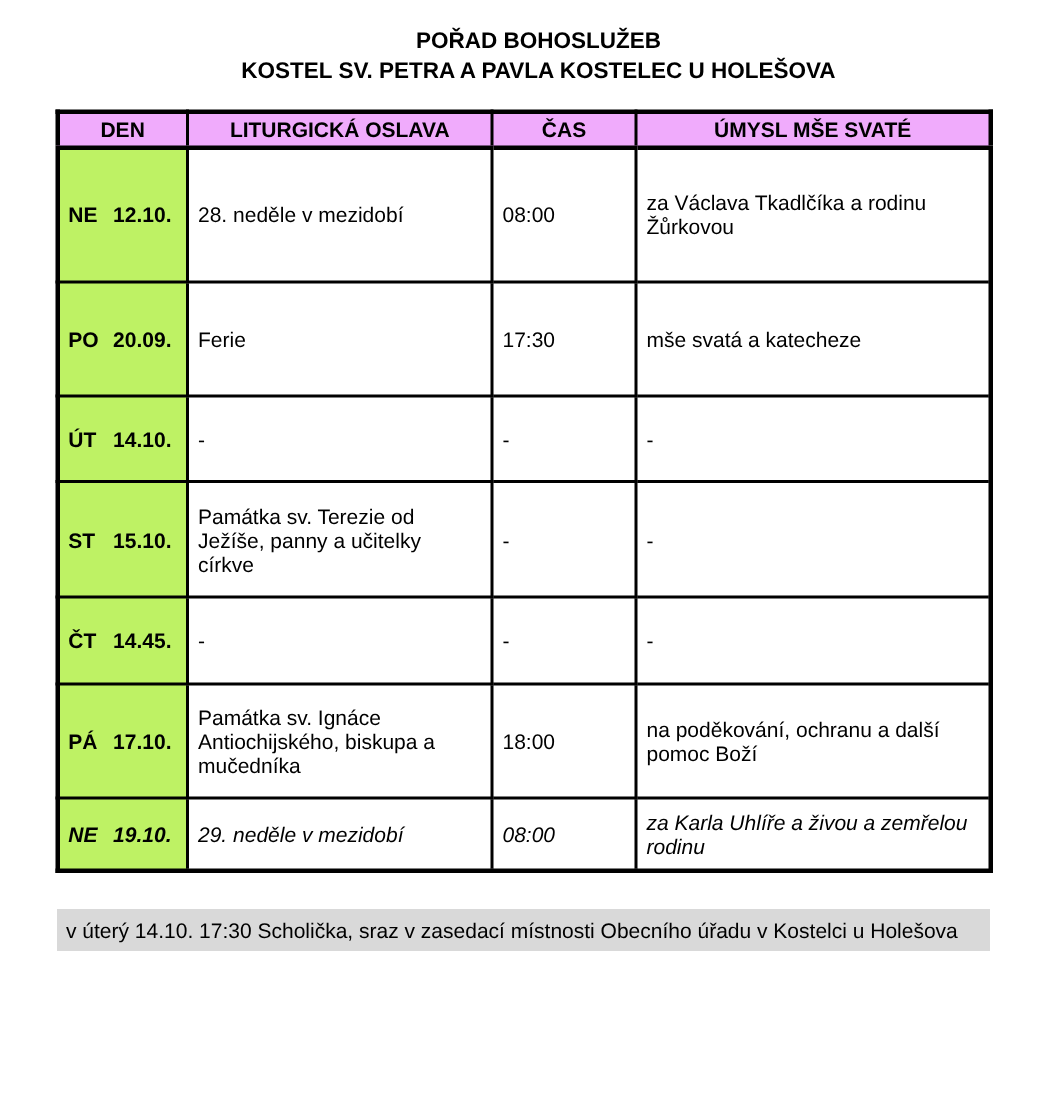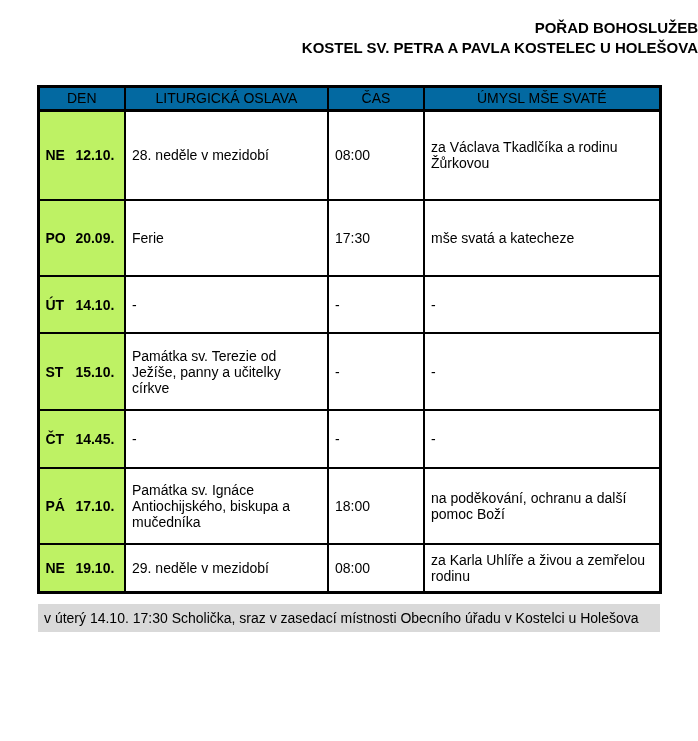--- a/index.html
+++ b/index.html
@@ -10,23 +10,23 @@
     color: #000000;
   }
   .page {
     width: 698px;
     height: 741px;
     box-sizing: border-box;
     padding-top: 18px;
     background: #ffffff;
   }
   .titles {
-    text-align: right;
+    text-align: center;
     line-height: 1.35;
-    margin-bottom: 26px;
+    margin-bottom: 14px;
     padding-left: 20px;
   }
   .title-main {
     font-weight: bold;
     font-size: 15px;
   }
   .title-sub {
     font-weight: bold;
     font-size: 15px;
   }
@@ -42,22 +42,22 @@
     border: 3px solid #000;
   }
   table.schedule th, table.schedule td {
     border: 2px solid #000;
     font-size: 14px;
     vertical-align: middle;
     padding: 4px 6px;
     box-sizing: border-box;
   }
   table.schedule thead th {
-    background: #0369a1;
-    font-weight: normal;
+    background: #f0abfc;
+    font-weight: bold;
     text-align: center;
     height: 24px;
     padding: 2px 4px;
     border-bottom: 3px solid #000;
   }
   col.c-day { width: 87px; }
   col.c-cel { width: 203px; }
   col.c-time { width: 96px; }
   col.c-int { width: 236px; }
   td.day-cell {
@@ -71,24 +71,24 @@
   td.cel-cell, td.time-cell, td.int-cell {
     text-align: left;
   }
   tr.r0 { height: 90px; }
   tr.r1 { height: 76px; }
   tr.r2 { height: 57px; }
   tr.r3 { height: 77px; }
   tr.r4 { height: 58px; }
   tr.r5 { height: 76px; }
   tr.r6 { height: 66px; }
-  tr.r7 { height: 48px; }
+  tr.r7 { height: 48px; font-style: italic; }
   .note {
     width: 622px;
-    margin: 10px auto 0 auto;
+    margin: 24px auto 0 auto;
     background: #d9d9d9;
     font-size: 14px;
     line-height: 1.35;
     padding: 5px 6px;
     box-sizing: border-box;
   }
 </style>
 </head>
 <body>
 

